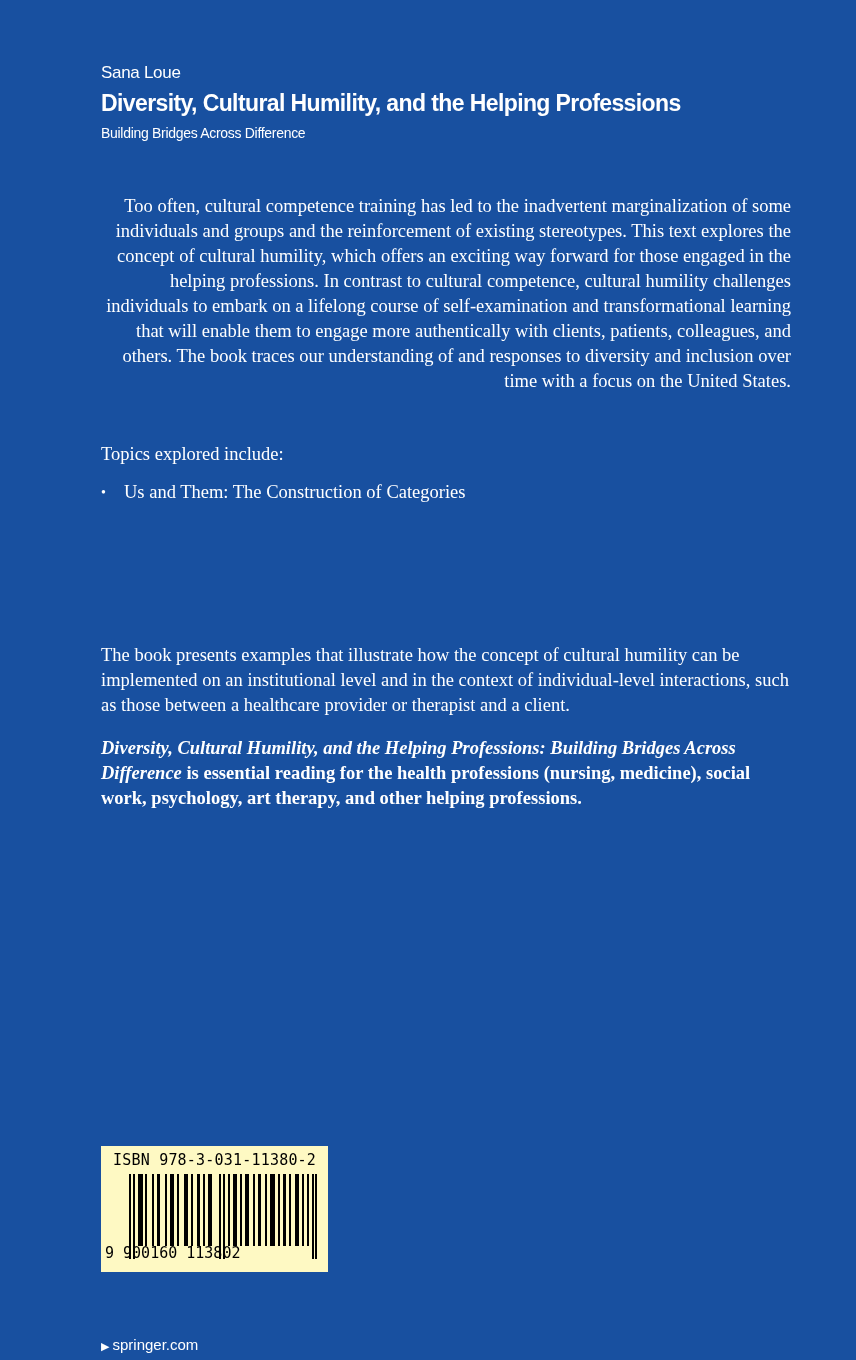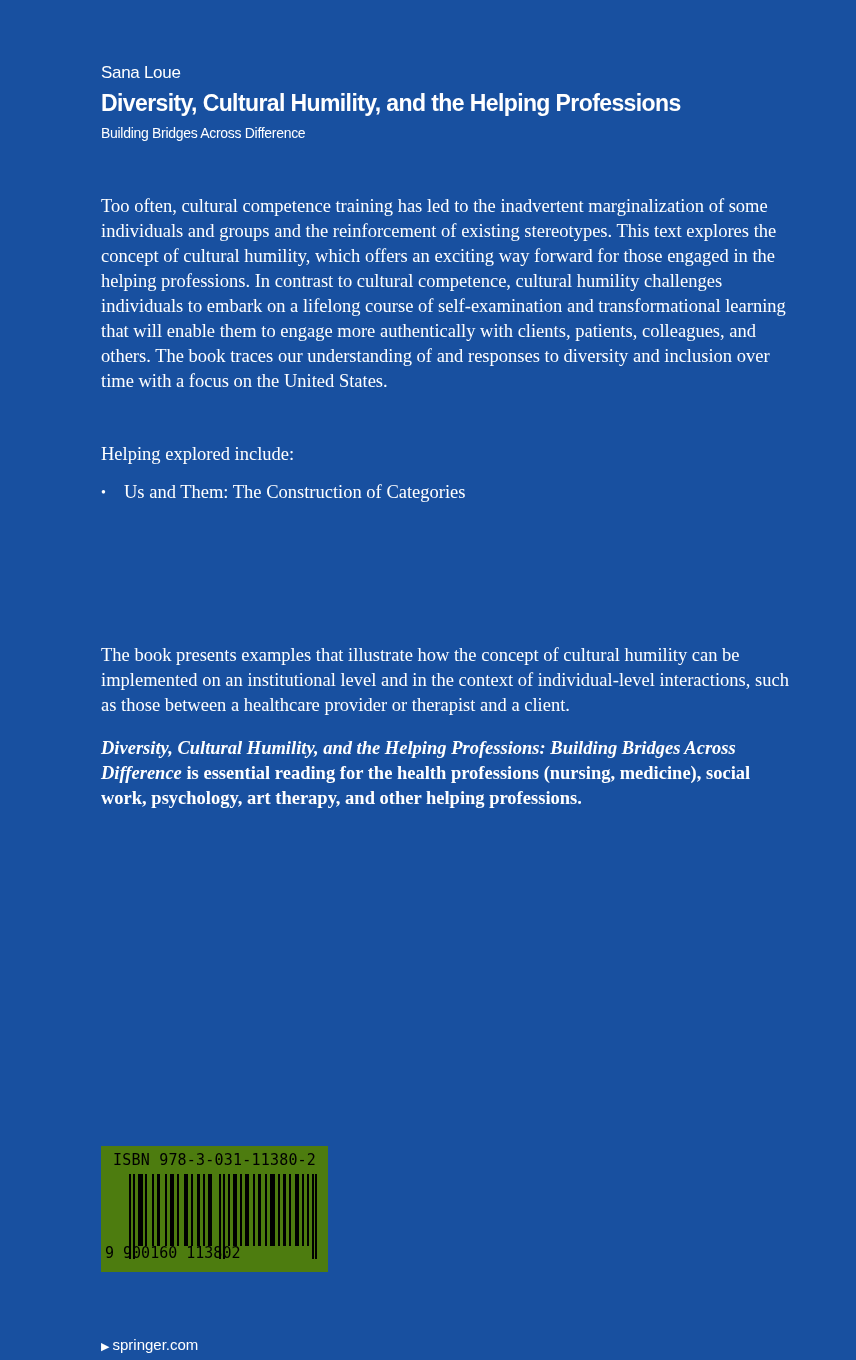--- a/index.html
+++ b/index.html
@@ -9,50 +9,50 @@
     color: #ffffff;
     position: relative;
     overflow: hidden;
   }
   .sans { font-family: "Liberation Sans", "DejaVu Sans", sans-serif; }
   .serif { font-family: "Liberation Serif", "DejaVu Serif", serif; }
   #author { position: absolute; left: 101px; top: 63px; font-size: 17px; letter-spacing: -0.3px; }
   #title { position: absolute; left: 101px; top: 90px; font-size: 23px; font-weight: bold; letter-spacing: -0.6px; }
   #subtitle { position: absolute; left: 101px; top: 125px; font-size: 14px; letter-spacing: -0.3px; }
   .para { position: absolute; left: 101px; width: 690px; font-size: 18.5px; line-height: 25px; }
-  #p1 { top: 194px; }
+  #p1 { top: 194px; text-align: right; }
   #topics-intro { position: absolute; left: 101px; top: 444px; font-size: 18.5px; }
   ul.topics { position: absolute; left: 101px; margin: 0; padding: 0; list-style: none; font-size: 18.5px; line-height: 25px; }
   ul.topics li { position: relative; padding-left: 23px; }
   ul.topics li::before { content: "•"; position: absolute; left: 0; font-size: 14px; }
   #topics-a { top: 480px; }
   #topics-b { top: 530px; }
   #p2 { top: 643px; }
   #p3 { top: 736px; font-weight: bold; }
   #p3 i { font-style: italic; }
   #barcode-box {
     position: absolute; left: 101px; top: 1146px; width: 227px; height: 126px;
-    background: #4d7c0f; color: #000;
+    background: #fef9c3; color: #000;
   }
   #isbn-text { position: absolute; left: 12px; top: 5px; font-family: "DejaVu Sans Mono", monospace; font-size: 15px; letter-spacing: 0.2px; }
   #bars { position: absolute; left: 28px; top: 28px; width: 188px; height: 85px; }
   #isbn-digits { position: absolute; left: 4px; top: 98px; font-family: "DejaVu Sans Mono", monospace; font-size: 15px; background: transparent; }
   #springer { position: absolute; left: 101px; top: 1336px; font-size: 15px; font-weight: normal; }
   #springer .arrow { font-size: 11px; margin-right: 3px; }
 </style>
 </head>
 <body>
 
 <div class="sans" id="author">Sana Loue</div>
 <div class="sans" id="title">Diversity, Cultural Humility, and the Helping Professions</div>
 <div class="sans" id="subtitle">Building Bridges Across Difference</div>
 
 <div class="para serif" id="p1">Too often, cultural competence training has led to the inadvertent marginalization of some individuals and groups and the reinforcement of existing stereotypes. This text explores the concept of cultural humility, which offers an exciting way forward for those engaged in the helping professions. In contrast to cultural competence, cultural humility challenges individuals to embark on a lifelong course of self-examination and transformational learning that will enable them to engage more authentically with clients, patients, colleagues, and others. The book traces our understanding of and responses to diversity and inclusion over time with a focus on the United States.</div>
 
-<div class="serif" id="topics-intro">Helping explored include:</div>
+<div class="serif" id="topics-intro">Topics explored include:</div>
 <ul class="topics serif" id="topics-a">
   <li>Us and Them: The Construction of Categories</li>
 </ul>
 <ul class="topics serif" id="topics-b">
 </ul>
 
 <div class="para serif" id="p2">The book presents examples that illustrate how the concept of cultural humility can be implemented on an institutional level and in the context of individual-level interactions, such as those between a healthcare provider or therapist and a client.</div>
 
 <div class="para serif" id="p3"><i>Diversity, Cultural Humility, and the Helping Professions:  Building Bridges Across Difference</i><span>  is essential reading for the health professions (nursing, medicine), social work, psychology, art therapy, and other helping professions.</span></div>
 

